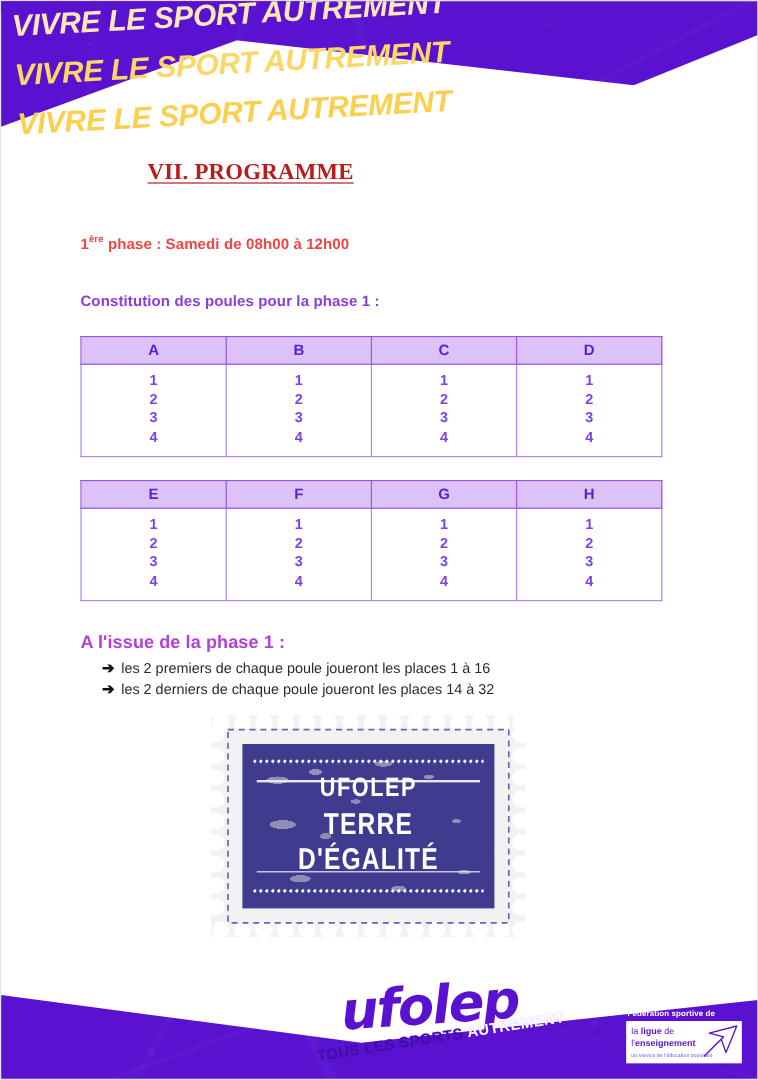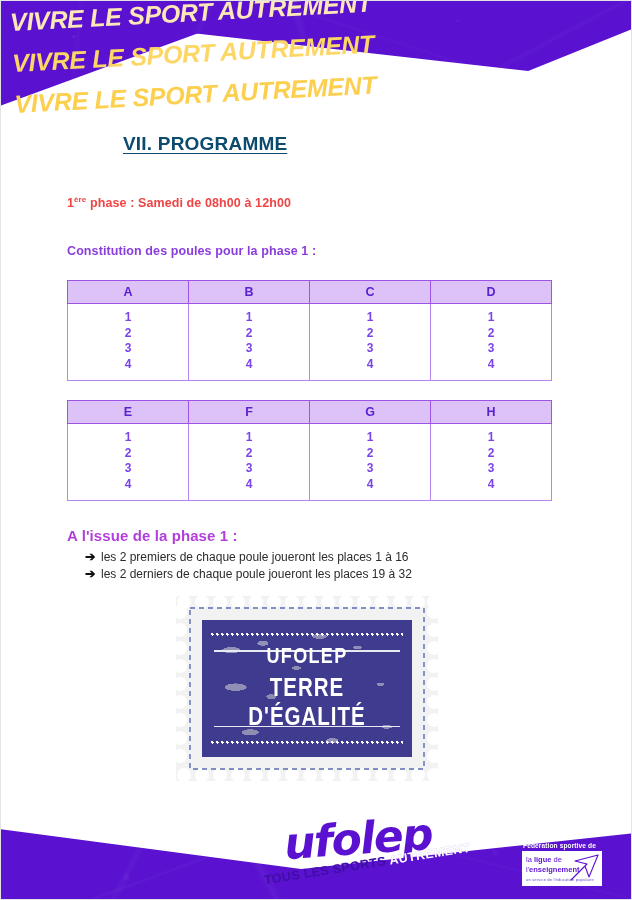--- a/index.html
+++ b/index.html
@@ -67,24 +67,25 @@
   .slogan.l1{color:#fbe7b8;margin-top:8px;}
   .slogan.l2{color:#fcd766;margin-top:16px;}
   .slogan.l3{color:#fccf4e;margin-top:16px;}
 
   
   .doc-title{
     position:absolute;
     left:122px; top:132px;
     font-size:19px;
     font-weight:bold;
-    color:#0c4a6e;
+    color:#b91c1c;
     text-decoration:underline;
     text-underline-offset:3px;
     letter-spacing:.2px;
+    font-family:Liberation Serif, serif;
   }
   .phase-line{
     position:absolute;
     left:66px; top:194px;
     font-size:12.5px;
     font-weight:bold;
     color:#ef4444;
     letter-spacing:.1px;
   }
   .phase-line sup{font-size:8px;vertical-align:super;}
@@ -256,21 +257,21 @@
     color:#ffffff;
     letter-spacing:.4px;
     transform:rotate(-9deg);
     white-space:nowrap;
     text-shadow:0 0 1px rgba(90,17,208,.4);
   }
   .ufolep-tag .dark{color:#3f0fa3;}
   .ligue-block{
     position:absolute;
     left:521px; top:841px;
-    width:80px;
+    width:96px;
   }
   .ligue-head{
     font-size:6.6px;
     font-weight:bold;
     color:#ffffff;
     letter-spacing:.1px;
     margin-bottom:2px;
     padding-left:1px;
   }
   .ligue-box{
@@ -394,21 +395,21 @@
       </tr>
     </tbody>
   </table>
 
   <div class="issue-title">A l'issue de la phase 1 :</div>
   <ul class="issue-list">
     <li>
       <span class="arrow">➔</span><span>les 2 premiers de chaque poule joueront les places 1 à 16</span>
     </li>
     <li>
-      <span class="arrow">➔</span><span>les 2 derniers de chaque poule joueront les places 19 à 32</span>
+      <span class="arrow">➔</span><span>les 2 derniers de chaque poule joueront les places 14 à 32</span>
     </li>
   </ul>
 
   <div class="stamp">
     <svg width="262" height="185" viewBox="0 0 262 185" style="position:absolute;left:0;top:0;">
       <defs>
         <mask id="scallopMask">
           <rect x="0" y="0" width="262" height="185" fill="#fff"></rect>
           <g fill="#000">
             <circle cx="8" cy="6" r="7"></circle>

